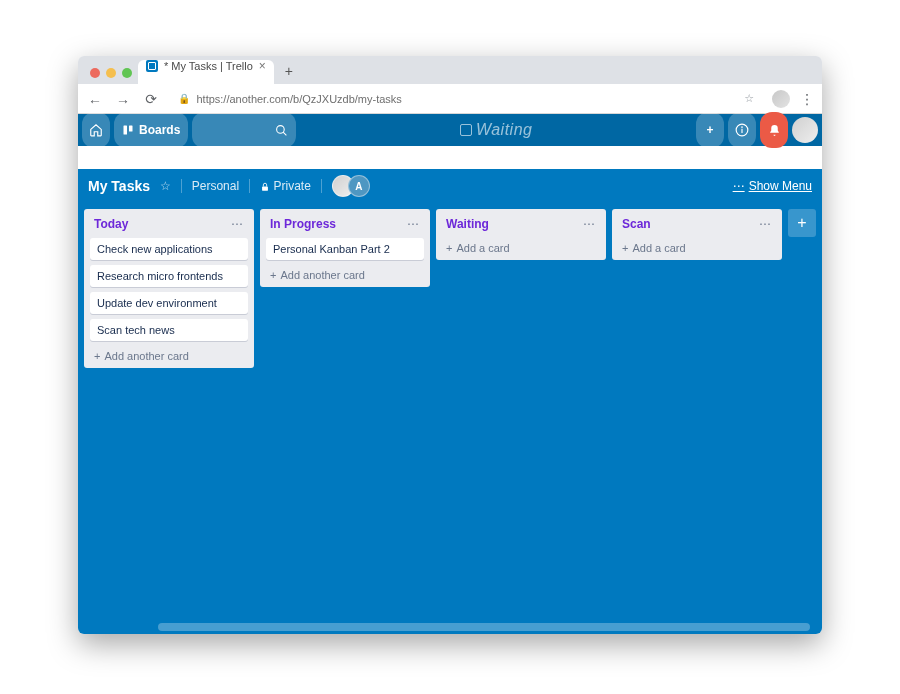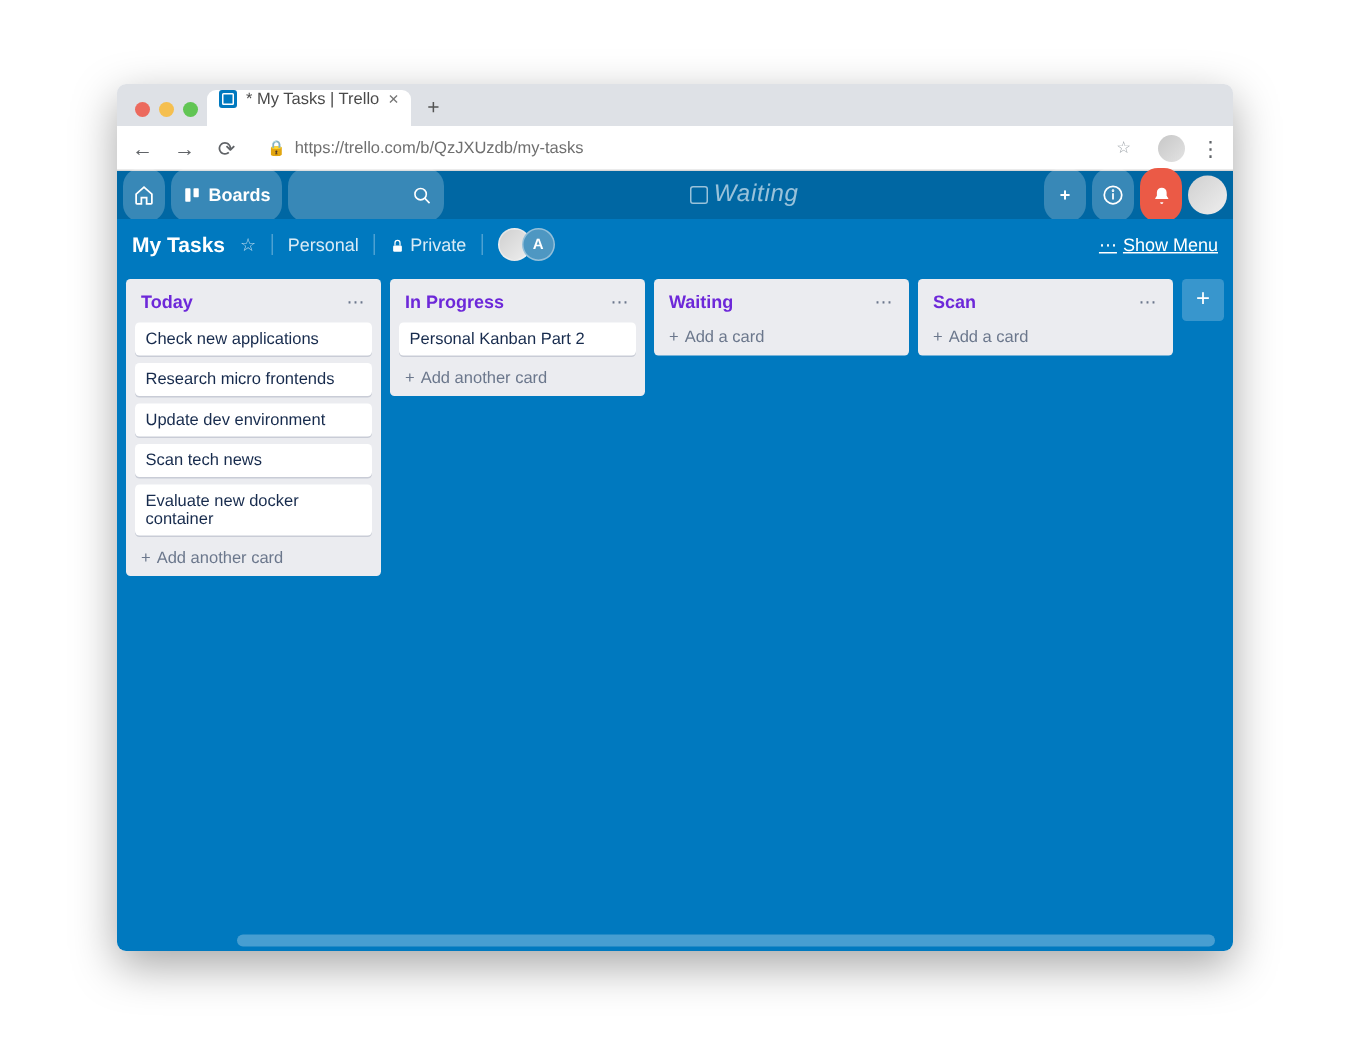--- a/index.html
+++ b/index.html
@@ -60,21 +60,21 @@
 }
 .hbtn.icon{width:28px;padding:0}
 .hbtn.search{width:104px;justify-content:flex-end}
 .tr-logo{flex:1;text-align:center;color:rgba(255,255,255,0.6);font-family:Georgia,serif;font-style:italic;font-size:16px;letter-spacing:0.5px;display:flex;align-items:center;justify-content:center;gap:4px}
 .tr-logo .boardicon{width:12px;height:12px;border:1.5px solid rgba(255,255,255,0.6);border-radius:2px;position:relative}
 .hbtn.alert{background:#eb5a46}
 .avatar{width:26px;height:26px;border-radius:50%;background:linear-gradient(135deg,#d0d0d0,#eee)}
 
 
 .board-bar{
-  height:34px;background:#0079bf;display:flex;align-items:center;padding:0 10px;gap:10px;color:#fff;font-size:12px;
+  height:34px;background:#0079bf;display:flex;align-items:center;padding:0 10px;gap:10px;color:#fff;font-size:12px;margin-top:23px;
 }
 .board-name{font-size:14px;font-weight:700}
 .bstar{color:rgba(255,255,255,0.7)}
 .vline{width:1px;height:14px;background:rgba(255,255,255,0.3)}
 .blabel{color:rgba(255,255,255,0.85)}
 .bmembers{display:flex;gap:-4px}
 .bmembers .m{width:22px;height:22px;border-radius:50%;border:1px solid rgba(255,255,255,0.4)}
 .bmembers .m1{background:linear-gradient(135deg,#d0d0d0,#eee)}
 .bmembers .m2{background:#4e97c2;display:flex;align-items:center;justify-content:center;font-size:10px;font-weight:600;margin-left:-6px}
 .showmenu{margin-left:auto;display:flex;align-items:center;gap:4px;text-decoration:underline;color:#fff}
@@ -121,21 +121,21 @@
     </div>
     <div class="newtab">+</div>
   </div>
 
   <div class="chrome-addr">
     <span class="nav-btn">←</span>
     <span class="nav-btn">→</span>
     <span class="nav-btn">⟳</span>
     <div class="addr-bar">
       <span class="lock">🔒</span>
-      <span>https://trello.com/b/QzJXUzdb/my-tasks</span>
+      <span>https://another.com/b/QzJXUzdb/my-tasks</span>
       <span class="star">☆</span>
     </div>
     <div class="prof"></div>
     <span class="kebab">⋮</span>
   </div>
 
   <div class="tr-header">
     <div class="hbtn icon">
       <svg width="14" height="14" viewBox="0 0 24 24" fill="none" stroke="white" stroke-width="2">
           <path d="M3 11l9-8 9 8v10a1 1 0 0 1-1 1h-5v-7h-6v7H4a1 1 0 0 1-1-1z"></path>
@@ -206,21 +206,20 @@
 
     <div class="list">
         <div class="list-header">
           <span class="list-title">Today</span>
           <span class="list-menu">⋯</span>
         </div>
         <div class="card">Check new applications</div>
         <div class="card">Research micro frontends</div>
         <div class="card">Update dev environment</div>
         <div class="card">Scan tech news</div>
-        <div class="card">Evaluate new docker container</div>
         <div class="add-card">
           <span>+</span>
           <span>Add another card</span>
         </div>
       </div>
       <div class="list">
         <div class="list-header">
           <span class="list-title">In Progress</span>
           <span class="list-menu">⋯</span>
         </div>

